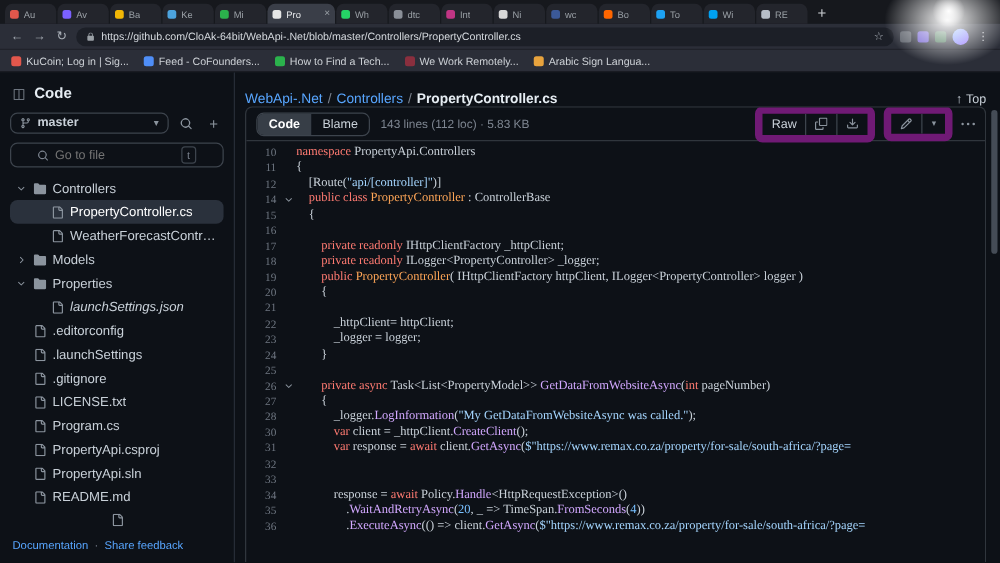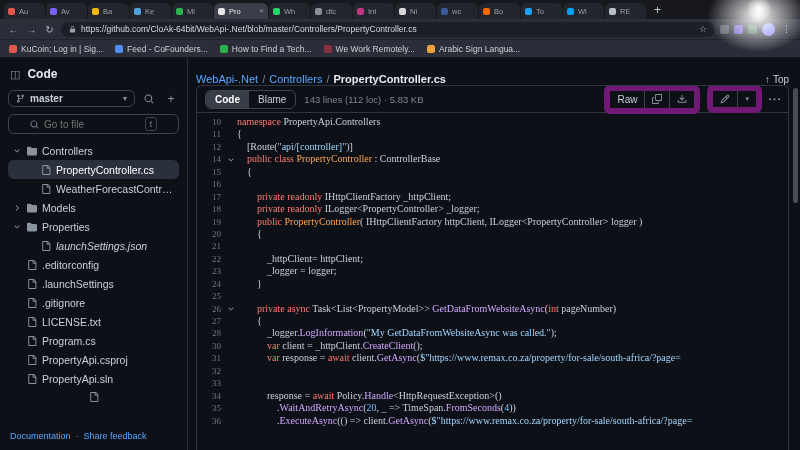--- a/index.html
+++ b/index.html
@@ -359,20 +359,29 @@
             <span class="flabel">PropertyApi.csproj</span>
           </div>
           <div class="trow" style="padding-left: 4px;">
             <span class="chev"></span>
             <span class="ficon">
               <svg viewBox="0 0 16 16">
                 <path d="M2 1.75C2 .784 2.784 0 3.75 0h6.586c.464 0 .909.184 1.237.513l2.914 2.914c.329.328.513.773.513 1.237v9.586A1.75 1.75 0 0 1 13.25 16h-9.5A1.75 1.75 0 0 1 2 14.25Zm1.75-.25a.25.25 0 0 0-.25.25v12.5c0 .138.112.25.25.25h9.5a.25.25 0 0 0 .25-.25V6h-2.75A1.75 1.75 0 0 1 9 4.25V1.5Zm6.75.062V4.25c0 .138.112.25.25.25h2.688l-.011-.013-2.914-2.914-.013-.011Z"></path>
               </svg>
             </span>
             <span class="flabel">PropertyApi.sln</span>
+          </div>
+          <div class="trow" style="padding-left: 4px;">
+            <span class="chev"></span>
+            <span class="ficon">
+              <svg viewBox="0 0 16 16">
+                <path d="M2 1.75C2 .784 2.784 0 3.75 0h6.586c.464 0 .909.184 1.237.513l2.914 2.914c.329.328.513.773.513 1.237v9.586A1.75 1.75 0 0 1 13.25 16h-9.5A1.75 1.75 0 0 1 2 14.25Zm1.75-.25a.25.25 0 0 0-.25.25v12.5c0 .138.112.25.25.25h9.5a.25.25 0 0 0 .25-.25V6h-2.75A1.75 1.75 0 0 1 9 4.25V1.5Zm6.75.062V4.25c0 .138.112.25.25.25h2.688l-.011-.013-2.914-2.914-.013-.011Z"></path>
+              </svg>
+            </span>
+            <span class="flabel">README.md</span>
           </div>
           <div class="trow" style="padding-left: 4px; flex-direction: column;">
             <span class="chev"></span>
             <span class="ficon">
               <svg viewBox="0 0 16 16">
                 <path d="M2 1.75C2 .784 2.784 0 3.75 0h6.586c.464 0 .909.184 1.237.513l2.914 2.914c.329.328.513.773.513 1.237v9.586A1.75 1.75 0 0 1 13.25 16h-9.5A1.75 1.75 0 0 1 2 14.25Zm1.75-.25a.25.25 0 0 0-.25.25v12.5c0 .138.112.25.25.25h9.5a.25.25 0 0 0 .25-.25V6h-2.75A1.75 1.75 0 0 1 9 4.25V1.5Zm6.75.062V4.25c0 .138.112.25.25.25h2.688l-.011-.013-2.914-2.914-.013-.011Z"></path>
               </svg>
             </span>
             <span class="flabel">WeatherForecast.cs</span>
           </div>

